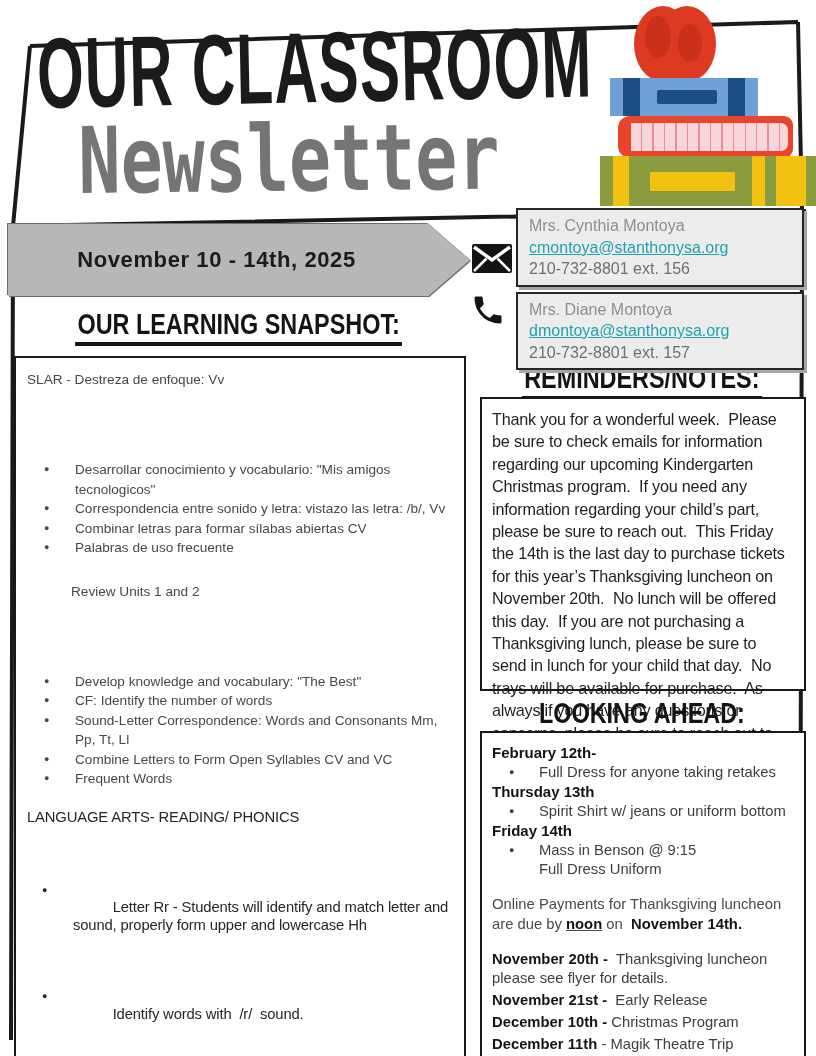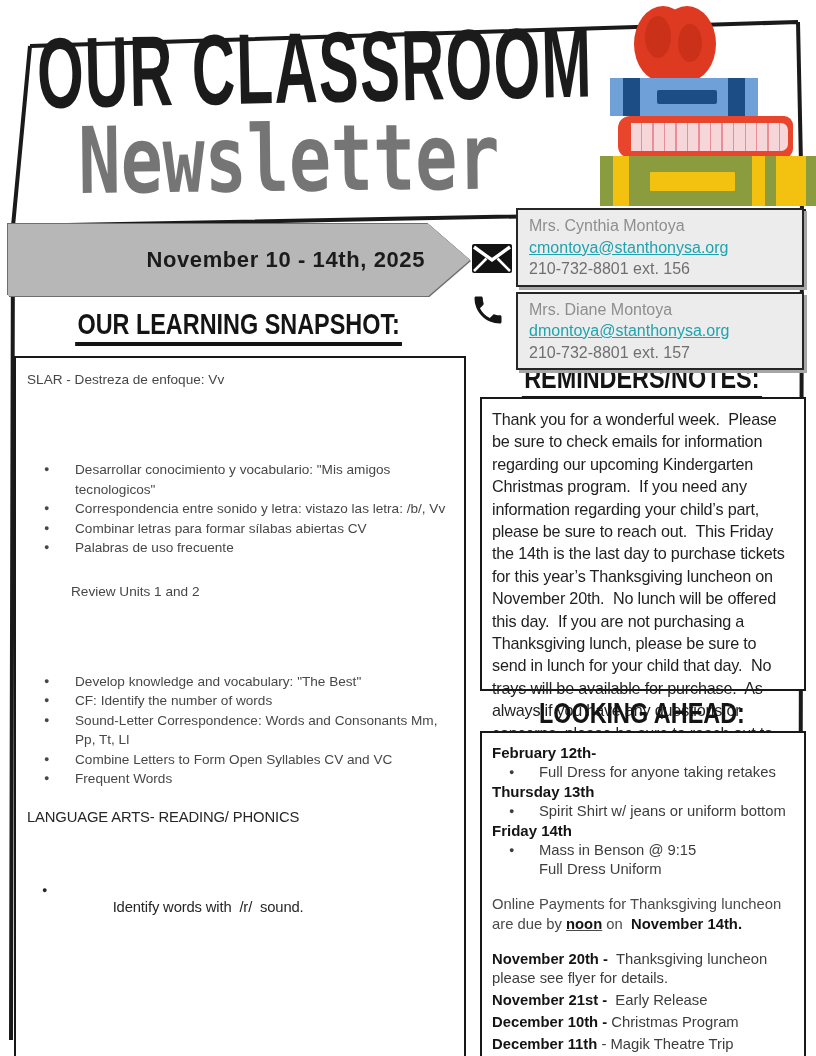--- a/index.html
+++ b/index.html
@@ -29,21 +29,21 @@
   .book-pink .pages{left:13px;top:7px;right:5px;bottom:7px;background:
       repeating-linear-gradient(90deg, rgba(232,140,150,0) 0 10px, rgba(231,130,140,.85) 10px 11.5px), #F7D6DA;
       border-radius:0 7px 7px 0;}
   .book-green{left:5px;top:152px;width:216px;height:50px;background:#8A9C3E;}
   .book-green .stripe{top:0;height:100%;background:#F3C110;}
   .book-green .label{left:50px;top:16px;width:85px;height:19px;background:#F3C110;border-radius:1px;}
 
   
   .banner{position:absolute;left:8px;top:224px;width:462px;height:72px;z-index:3;background:#B7B7B7;
           clip-path:polygon(0% 0%,91% 0%,100% 50%,91% 100%,0% 100%);
-          display:flex;align-items:center;justify-content:flex-end;padding-right:45px;box-sizing:border-box;}
+          display:flex;align-items:center;justify-content:center;padding-right:45px;box-sizing:border-box;}
   .banner-wrap{position:absolute;left:8px;top:224px;z-index:3;
           filter:drop-shadow(1.5px 1.5px 0 #6e6e6e) drop-shadow(-1px -1px 0 #6e6e6e);}
   .banner span{font-weight:800;font-size:22px;letter-spacing:.6px;color:#1b1b1b;}
 
   
   .contacts{position:absolute;left:516px;top:208px;width:288px;z-index:3;display:flex;flex-direction:column;gap:5px;}
   .contact-card{background:#ECECEC;border:2px solid #262626;box-shadow:3px 3px 0 #A6A6A6;
                 padding:5px 11px;font-size:16px;line-height:21.5px;}
   .contact-name{color:#8E8E8E;}
   .contact-email{color:#1FA3AE;text-decoration:underline;display:block;cursor:pointer;}
@@ -169,20 +169,24 @@
 
     <div class="slar-font mt24">Review Units 1 and 2</div>
     <ul class="dots slar-font">
       
     <li>Develop knowledge and vocabulary: "The Best"</li><li>CF: Identify the number of words</li><li>Sound-Letter Correspondence: Words and Consonants Mm, Pp, Tt, Ll</li><li>Combine Letters to Form Open Syllables CV and VC</li><li>Frequent Words</li></ul>
 
     <div class="la-font mt20">LANGUAGE ARTS- READING/ PHONICS</div>
     <ul class="dots tight la-font">
       
     <li>
+          <span>Letter Rr - Students will identify and match letter and sound, properly form upper and lowercase Hh</span>
+          
+          
+        </li><li>
           <span>Identify words with  /r/  sound.</span>
           
           
         </li></ul>
 
     <svg class="fleur" width="36" height="46" viewBox="0 0 40 52">
       <g fill="#E9D028">
         <path d="M20 1 C14.5 10 13.5 18 20 29 C26.5 18 25.5 10 20 1 Z"></path>
         <path d="M7 13 C1.5 21 4 29 15 31 C11 25 11.5 18 14 14.5 C11.5 12.5 9 12 7 13 Z"></path>
         <path d="M33 13 C38.5 21 36 29 25 31 C29 25 28.5 18 26 14.5 C28.5 12.5 31 12 33 13 Z"></path>

